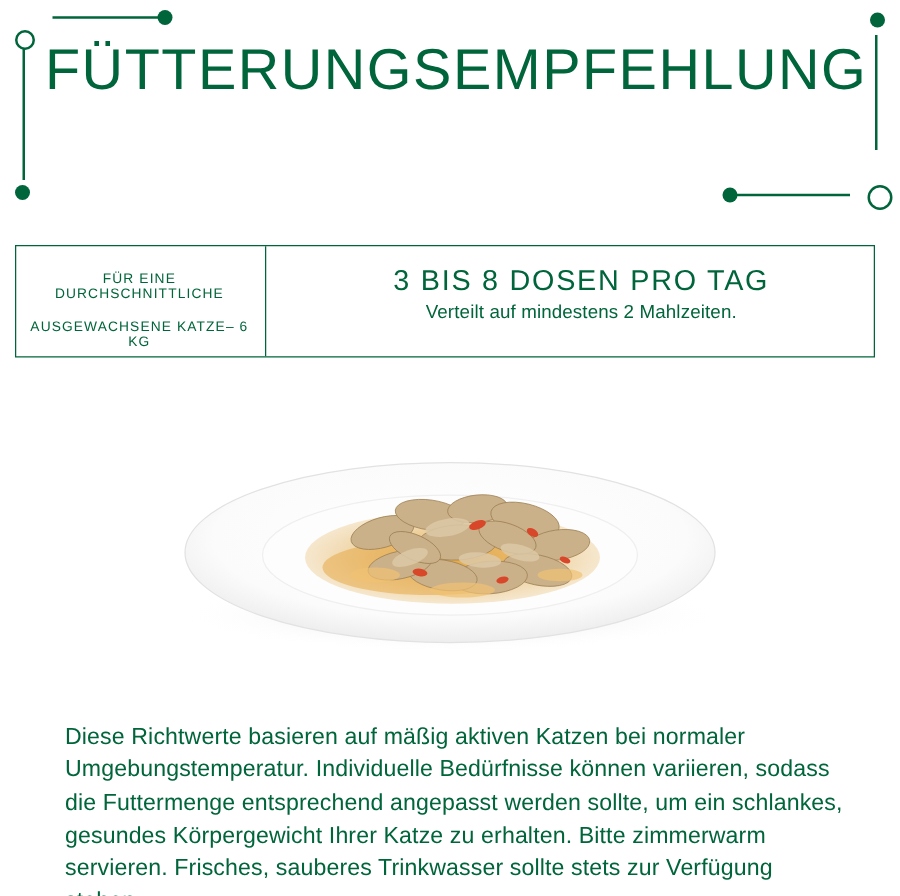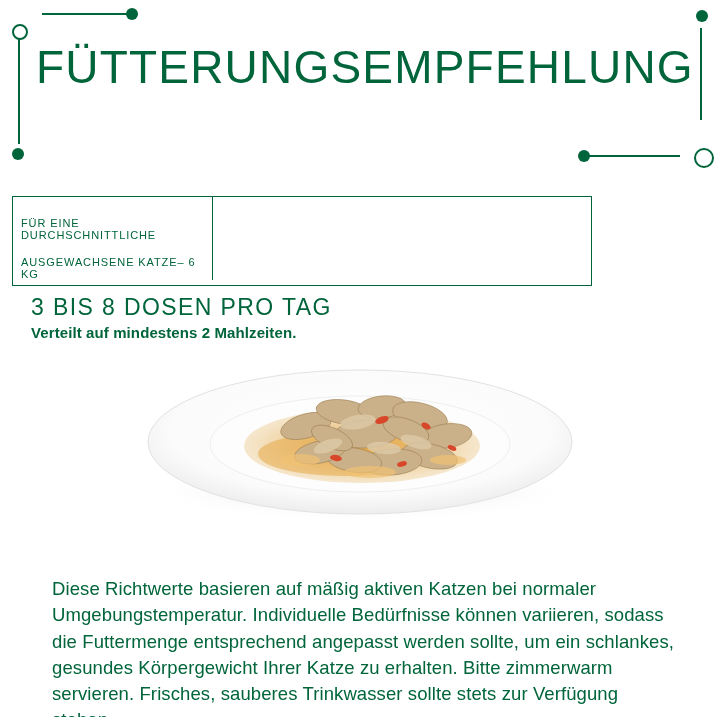--- a/index.html
+++ b/index.html
@@ -59,41 +59,41 @@
   
   .tr-v { left: 700px; top: 28px; width: 2px; height: 92px; }
   .tr-h { left: 584px; top: 155px; width: 96px; height: 2px; }
   .tr-circle { left: 694px; top: 148px; width: 16px; height: 16px; border-width: 2px; }
   .tr-dot { left: 696px; top: 10px; width: 12px; height: 12px; }
   .tr-dot2 { left: 578px; top: 150px; width: 12px; height: 12px; }
 
   .page-title {
     position: absolute;
     left: 36px;
-    top: 44px;
+    top: 32px;
     width: 656px;
     font-size: 46px;
     letter-spacing: 1.2px;
     font-weight: 400;
     color: #00653a;
     line-height: 1;
     white-space: nowrap;
   }
 
   
   .rec-box {
     position: absolute;
     left: 12px;
     top: 196px;
-    width: 580px;
+    width: 688px;
     height: 90px;
     border: 1.5px solid #00653a;
     box-sizing: border-box;
     display: flex;
-    flex-direction: column;
+    text-align: center;
   }
   .rec-left {
     width: 200px;
     box-sizing: border-box;
     padding: 20px 10px 0 8px;
     border-right: 1.5px solid #00653a;
   }
   .rec-left .l1,
   .rec-left .l2 {
     font-size: 11px;
@@ -112,21 +112,20 @@
     font-size: 23px;
     letter-spacing: 1.4px;
     color: #00653a;
     line-height: 1.2;
   }
   .rec-note {
     font-size: 15px;
     color: #00653a;
     margin-top: 2px;
     letter-spacing: 0.1px;
-    font-weight: bold;
   }
 
   
   .food-figure {
     position: absolute;
     left: 130px;
     top: 360px;
     width: 460px;
     height: 175px;
   }

